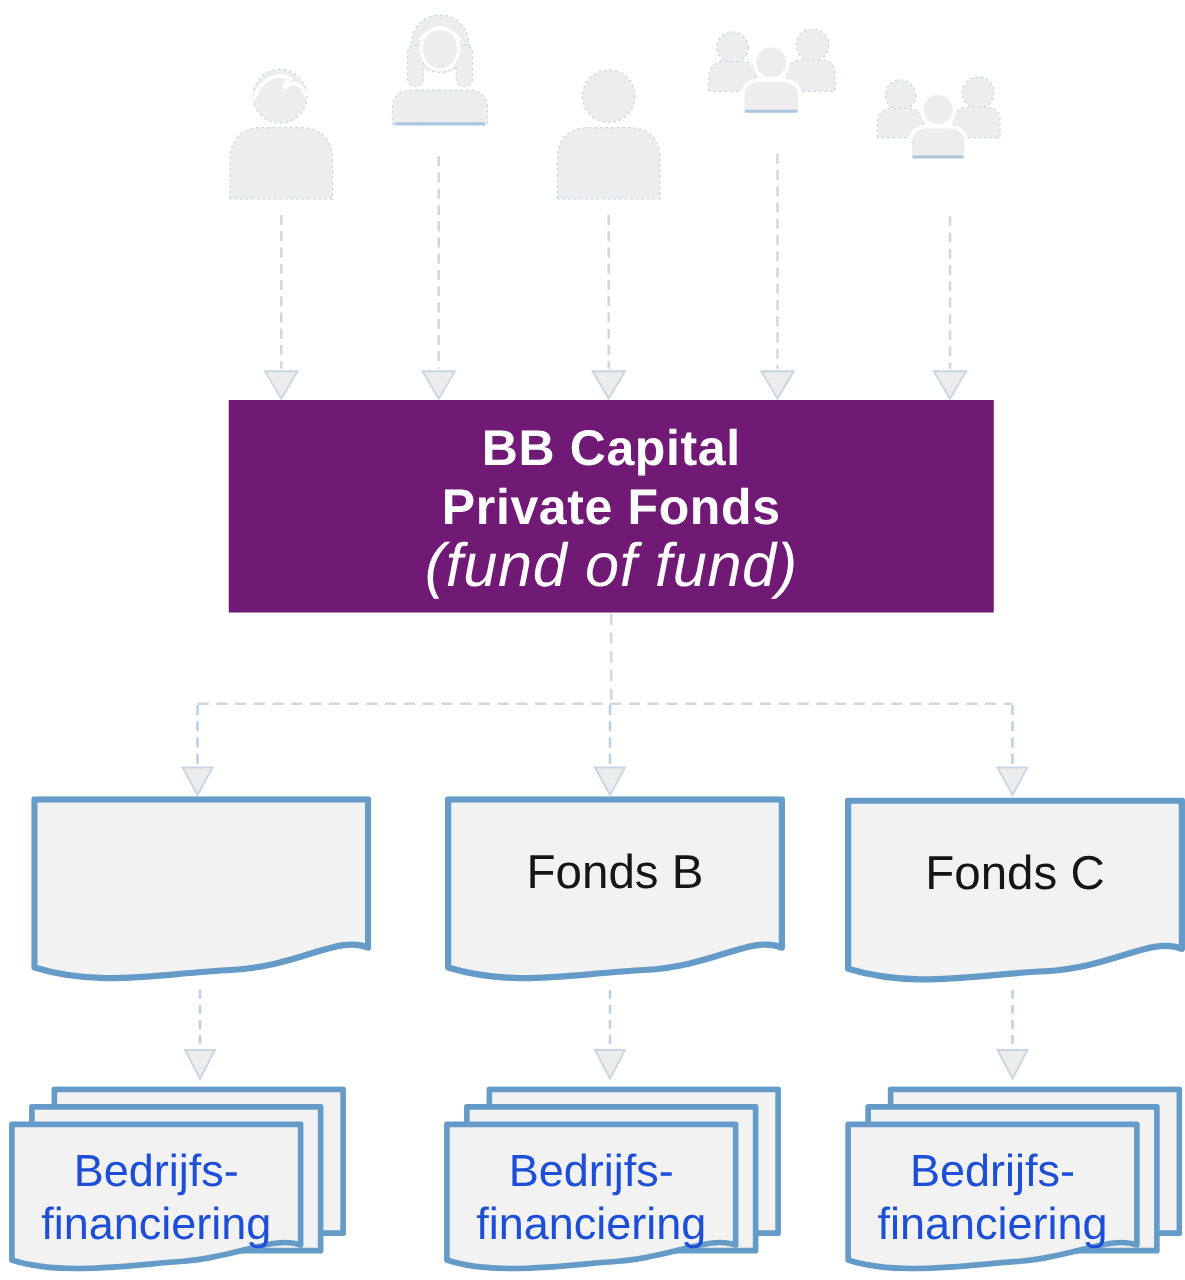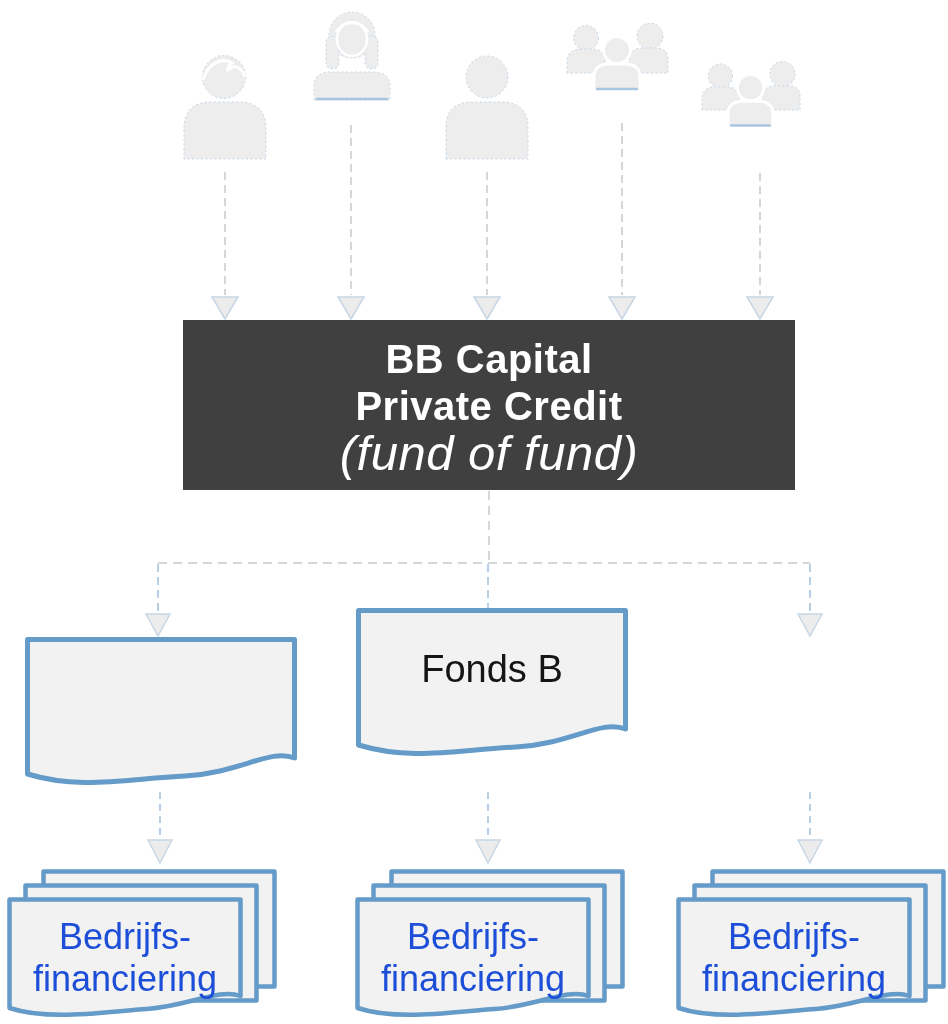--- a/index.html
+++ b/index.html
@@ -6,21 +6,21 @@
   .canvas{
     position:relative;width:948px;height:1024px;background:#ffffff;overflow:hidden;
     font-family:"Liberation Sans",sans-serif;
   }
   .abs{position:absolute;}
   svg{display:block;}
 
   
   .fund-box{
     left:183px;top:320px;width:612px;height:170px;
-    background:#404040;color:#ffffff;text-align:center;
+    background:#701a75;color:#ffffff;text-align:center;
     display:flex;flex-direction:column;justify-content:center;
     padding-top:2px;box-sizing:border-box;
   }
   .fund-box .t1,.fund-box .t2{
     font-size:40px;font-weight:700;line-height:47px;letter-spacing:.5px;
   }
   .fund-box .t3{
     font-size:49px;font-style:italic;font-weight:400;line-height:46px;letter-spacing:.5px;
   }
 
@@ -136,37 +136,43 @@
     </g>
     <g fill="#ededed" stroke="#ffffff" stroke-width="3">
       <circle cx="52" cy="27" r="13.5"></circle>
       <path d="M29,68 L29,53 C29,45 36,41 43,41 L61,41 C68,41 75,45 75,53 L75,68 Z"></path>
     </g>
     <line x1="31" y1="66" x2="73" y2="66" stroke="#a9c6e0" stroke-width="2.5"></line>
   </svg>
 
   <div class="abs fund-box">
     <div class="t1">BB Capital</div>
-    <div class="t2">Private Credit</div>
+    <div class="t2">Private Fonds</div>
     <div class="t3">(fund of fund)</div>
   </div>
 
   <div class="abs fonds" style="left:25px;top:637px">
     <svg width="272" height="152" viewBox="0 0 272 152">
       <path d="M2.5,2.5 L269.5,2.5 L269.5,121 C245,111 215,136 160,139 C100,142 55,153 2.5,137 Z" fill="#f2f2f2" stroke="#649bc8" stroke-width="5" stroke-linejoin="round"></path>
     </svg>
   </div>
 
-  <div class="abs fonds" style="left:356px;top:608px">
+  <div class="abs fonds" style="left:356px;top:637px">
     <svg width="272" height="152" viewBox="0 0 272 152">
       <path d="M2.5,2.5 L269.5,2.5 L269.5,121 C245,111 215,136 160,139 C100,142 55,153 2.5,137 Z" fill="#f2f2f2" stroke="#649bc8" stroke-width="5" stroke-linejoin="round"></path>
     </svg>
     <div class="label">Fonds B</div>
   </div>
 
+  <div class="abs fonds" style="left:676px;top:638px">
+    <svg width="272" height="152" viewBox="0 0 272 152">
+      <path d="M2.5,2.5 L269.5,2.5 L269.5,121 C245,111 215,136 160,139 C100,142 55,153 2.5,137 Z" fill="#f2f2f2" stroke="#649bc8" stroke-width="5" stroke-linejoin="round"></path>
+    </svg>
+    <div class="label">Fonds C</div>
+  </div>
 
   <div class="abs stack" style="left:7px;top:869px">
     <svg width="270" height="152" viewBox="0 0 270 152">
       <g fill="#f2f2f2" stroke="#649bc8" stroke-width="4.5" stroke-linejoin="round">
         <rect x="36.5" y="2.5" width="231" height="115"></rect>
         <rect x="18.5" y="16.5" width="231" height="115"></rect>
         <path d="M2.5,30.5 L233.5,30.5 L233.5,127 C212,119 182,137 140,140 C96,143 42,152 2.5,139 Z"></path>
       </g>
     </svg>
     <div class="label">

